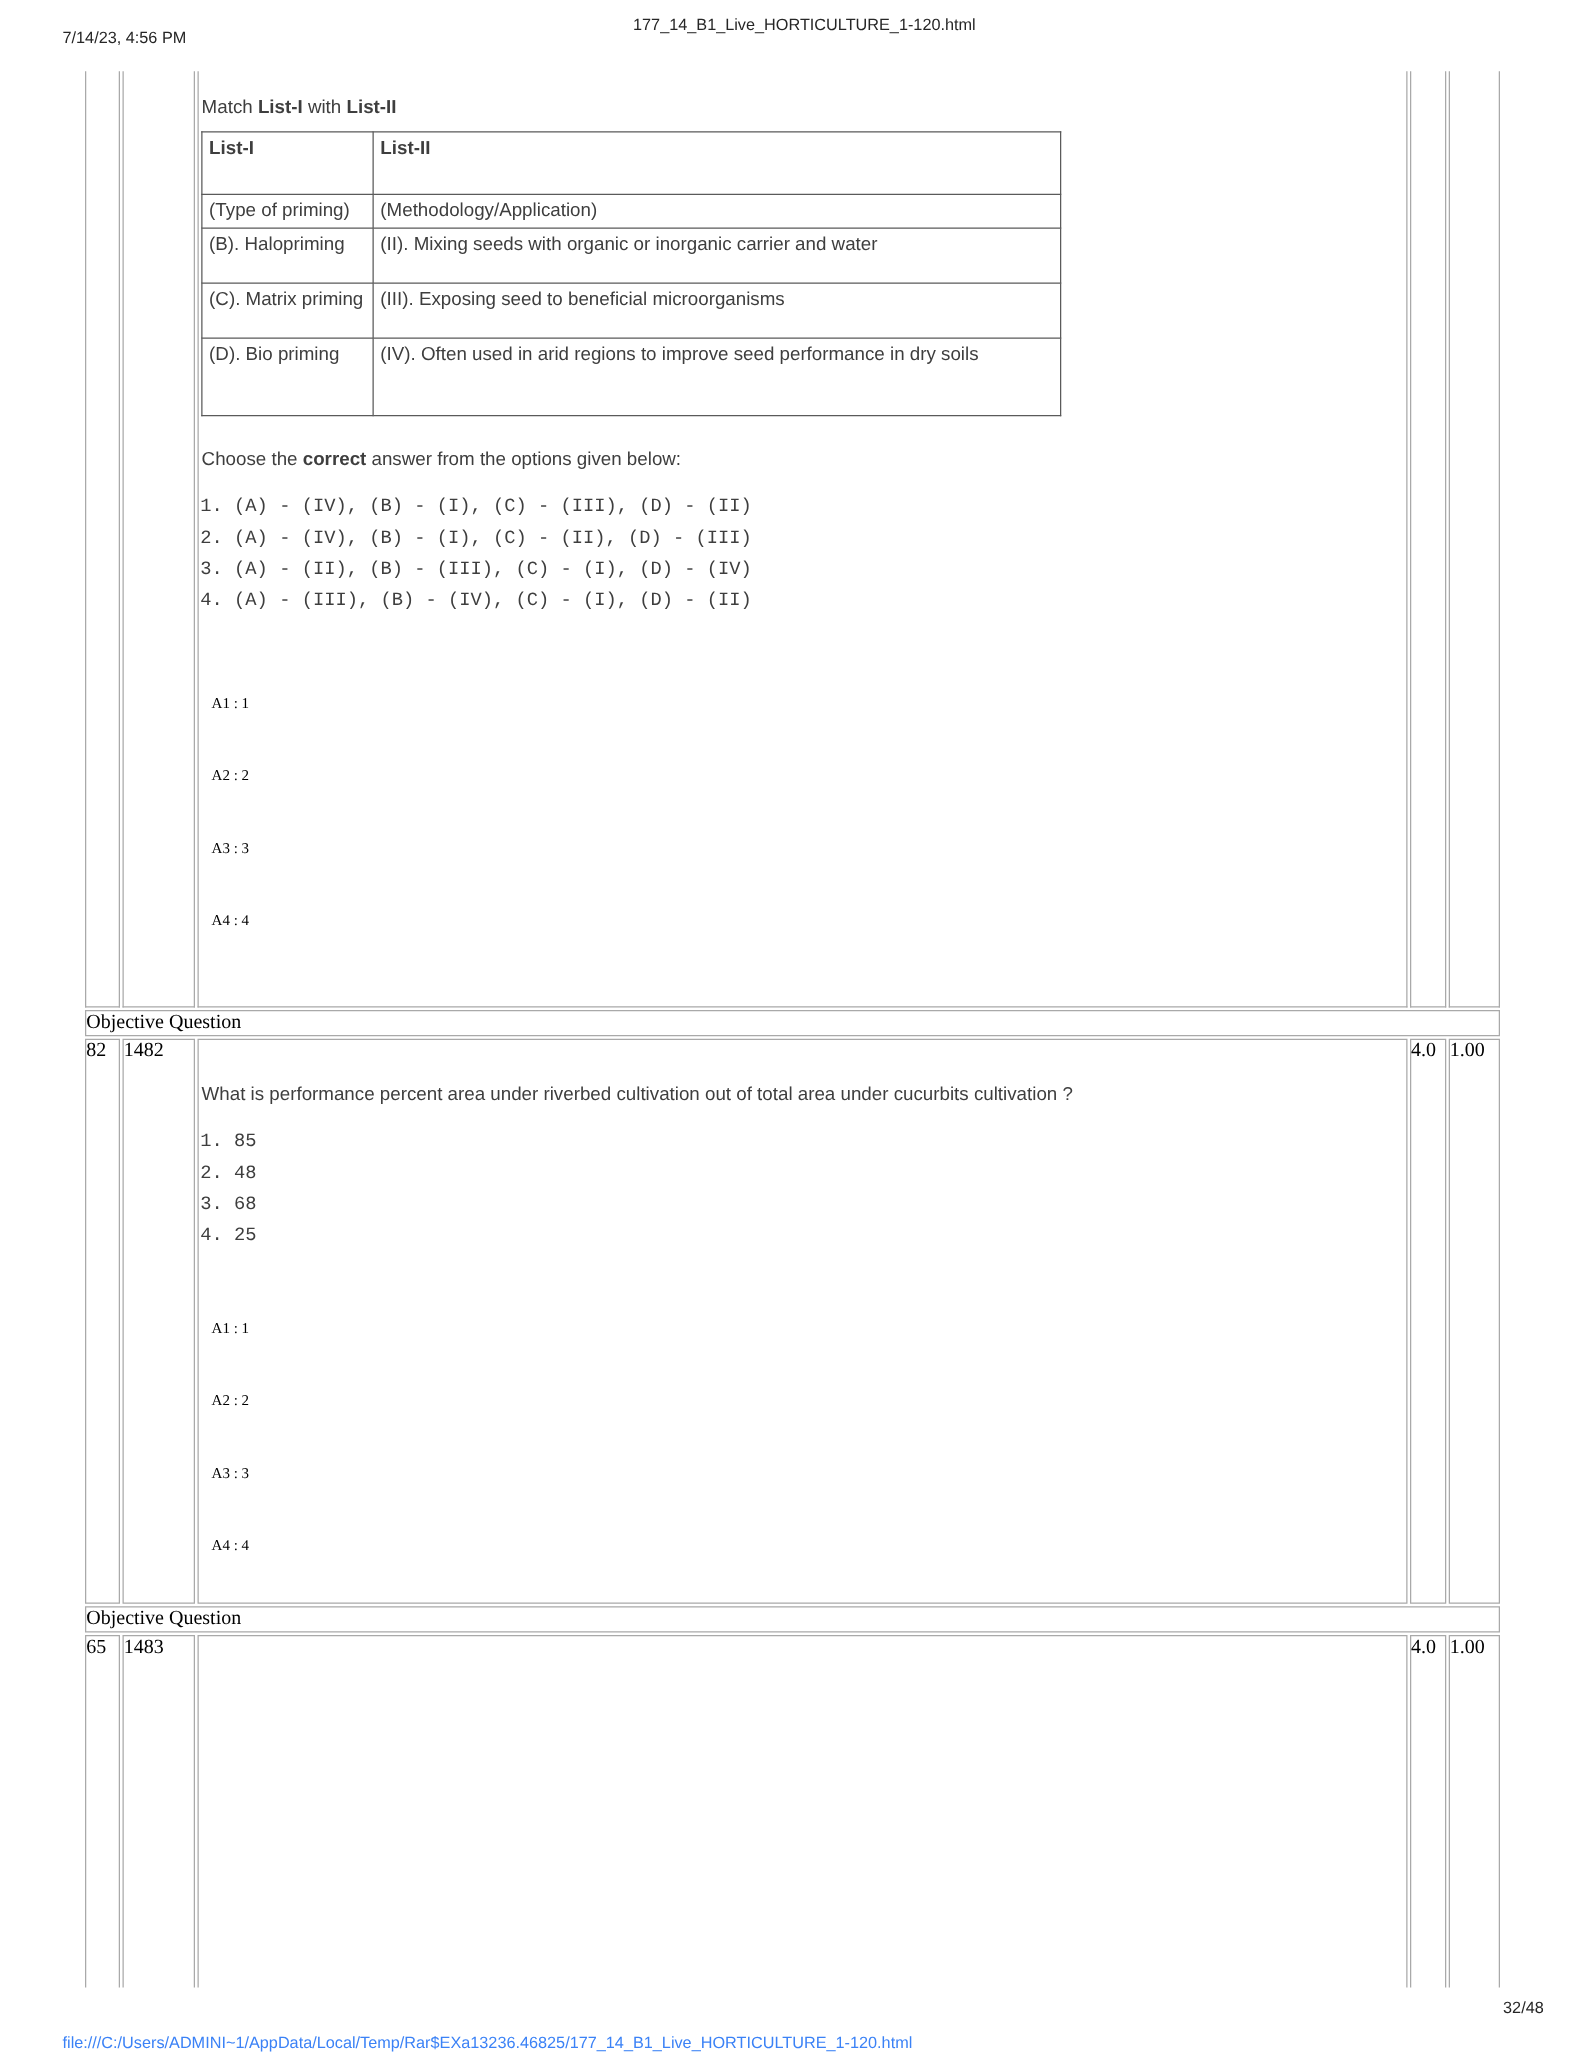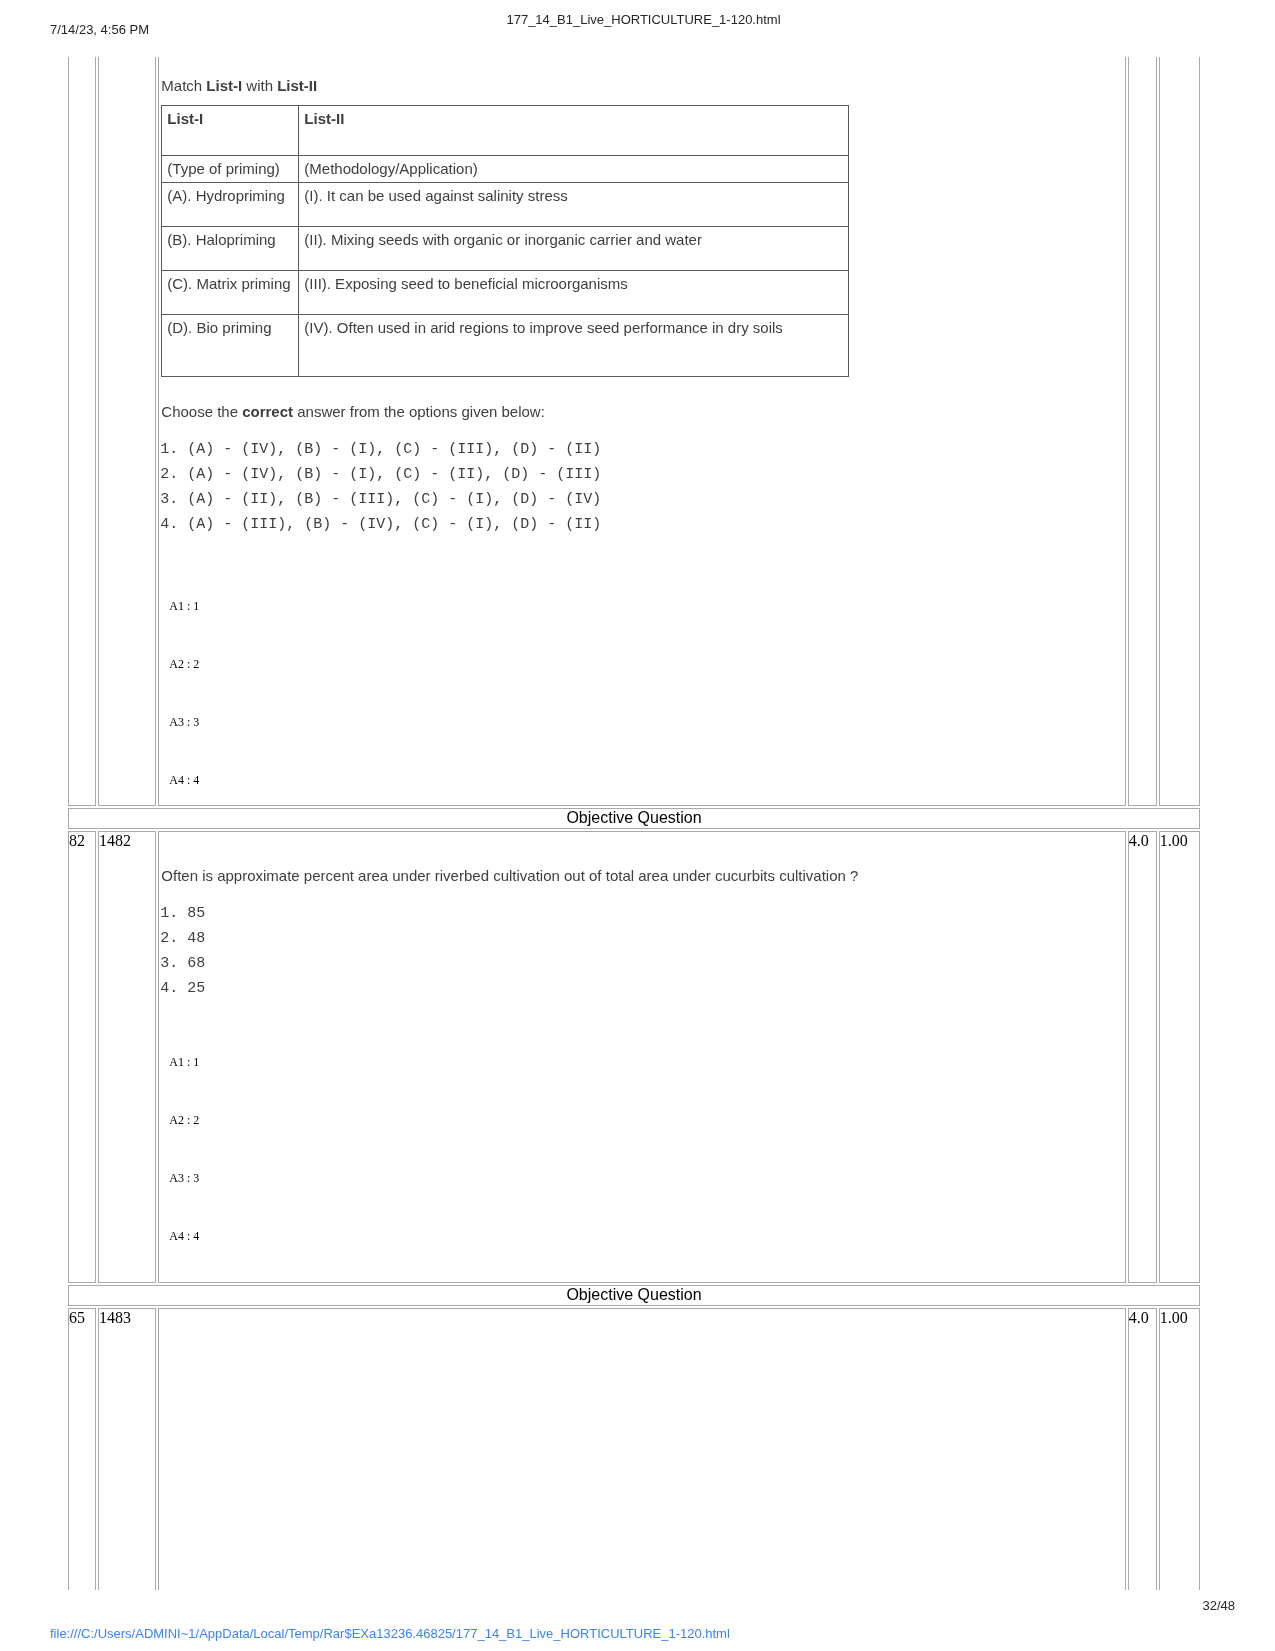--- a/index.html
+++ b/index.html
@@ -10,21 +10,21 @@
   .hdr-title { position:absolute; top:12px; left:0; right:0; text-align:center; font:13px "Liberation Sans",sans-serif; color:#262626; }
   .ftr-path { position:absolute; top:1626px; left:50px; font:13px "Liberation Sans",sans-serif; color:#3b82f6; }
   .ftr-page { position:absolute; top:1598px; right:52px; font:13px "Liberation Sans",sans-serif; color:#262626; }
 
   
   .table-clip { position:absolute; top:55px; left:66px; width:1142px; height:1535px; overflow:hidden; }
   table.outer { border-collapse:separate; border-spacing:2px; table-layout:fixed; width:1136px; }
   table.outer td { border:1px solid #a9a9a9; vertical-align:top; padding:0; background:#fff; }
   tr.cut-top > td { border-top:none; }
   td.qnum, td.qid, td.mark { font-family:"Liberation Serif",serif; font-size:16px; color:#000; padding:2px 3px; }
-  td.oq { font-family:Liberation Sans, sans-serif; font-size:16px; color:#000; padding:1px 3px; height:19px;text-align:center; }
+  td.oq { font-family:Liberation Serif, serif; font-size:16px; color:#000; padding:1px 3px; height:19px; }
   td.qcontent { padding:0 2px; }
 
   
   .qbody { font-family:"Liberation Sans",sans-serif; font-size:15px; color:#3e3e3e; }
   p.match { margin:19px 0 9px 2px; line-height:20px; }
   p.qtext { margin:34px 0 0 2px; line-height:20px; }
   p.choose { margin:25px 0 0 2px; line-height:20px; }
   ol.opts { margin:15px 0 0 0; padding-left:28px;font-family:Liberation Mono, monospace; }
   ol.opts li { line-height:25px; }
   p.ans { font-family:"Liberation Serif",serif; font-size:12px; color:#000; margin:40px 0 0 10px; line-height:18px; }
@@ -70,24 +70,20 @@
           <table class="inner">
             <tbody>
                   <tr class="ihdr">
               <td class="c1">List-I</td>
               <td>List-II</td>
             </tr>
             <tr class="ir0">
               <td class="c1">(Type of priming)</td>
               <td>(Methodology/Application)</td>
             </tr>
-            <tr class="ira">
-              <td class="c1">(A). Hydropriming</td>
-              <td>(I). It can be used against salinity stress</td>
-            </tr>
             <tr class="irb">
               <td class="c1">(B). Halopriming</td>
               <td>(II). Mixing seeds with organic or inorganic carrier and water</td>
             </tr>
             <tr class="irc">
               <td class="c1">(C). Matrix priming</td>
               <td>(III). Exposing seed to beneficial microorganisms</td>
             </tr>
             <tr class="ird">
               <td class="c1">(D). Bio priming</td>
@@ -115,21 +111,21 @@
       </tr>
 
       <tr>
         <td class="oq" colspan="5">Objective Question</td>
       </tr>
 
       <tr>
         <td class="qnum">82</td>
         <td class="qid">1482</td>
         <td class="qcontent qbody" style="height:450px;">
-          <p class="qtext">Often is approximate percent area  under riverbed cultivation out of total area under cucurbits cultivation ?</p>
+          <p class="qtext">What is performance percent area  under riverbed cultivation out of total area under cucurbits cultivation ?</p>
           <ol class="opts">
             <li>85</li>
             <li>48</li>
             <li>68</li>
             <li>25</li>
           </ol>
           <p class="ans first" style="margin-top:52px;">A1 : 1</p>
           <p class="ans">A2 : 2</p>
           <p class="ans">A3 : 3</p>
           <p class="ans">A4 : 4</p>

